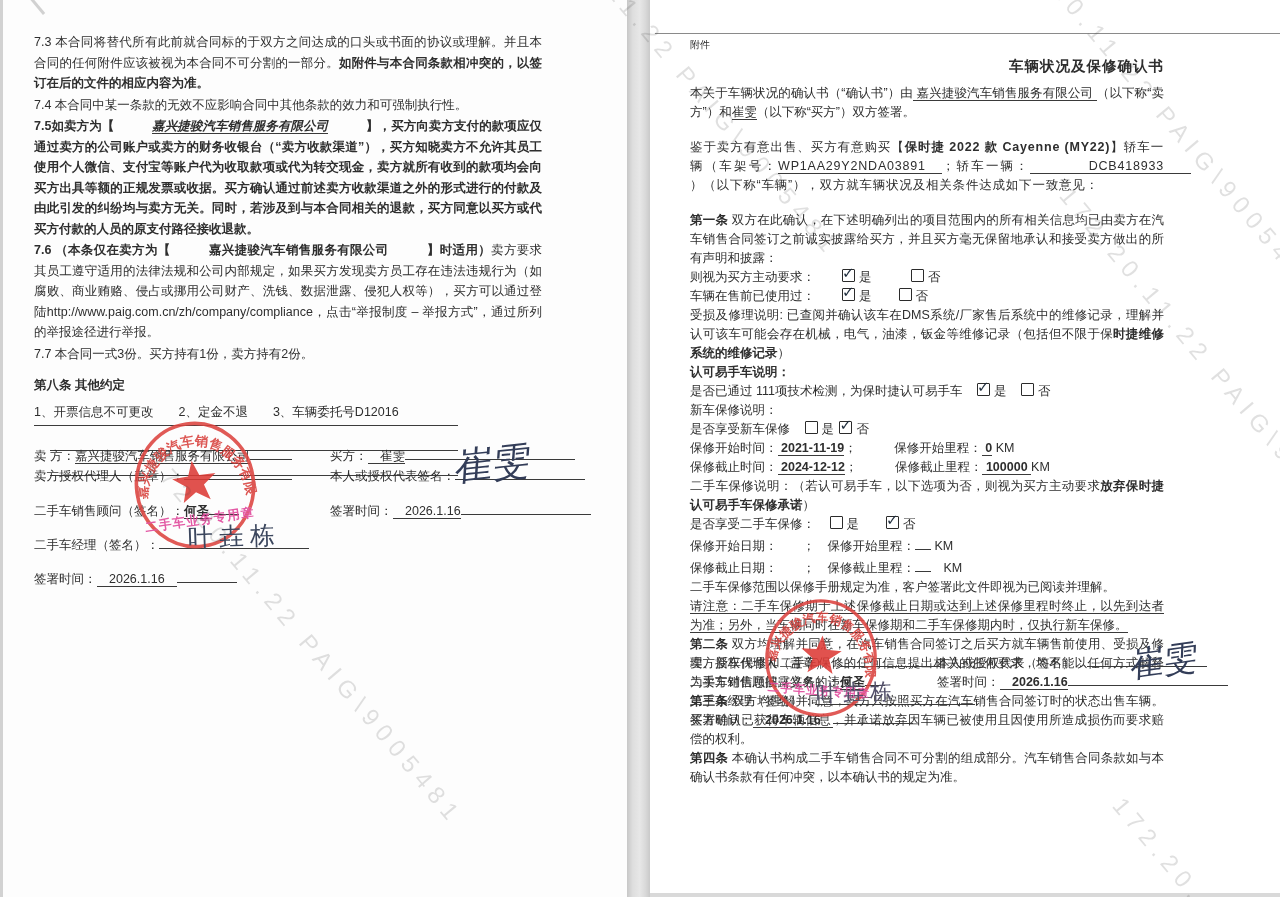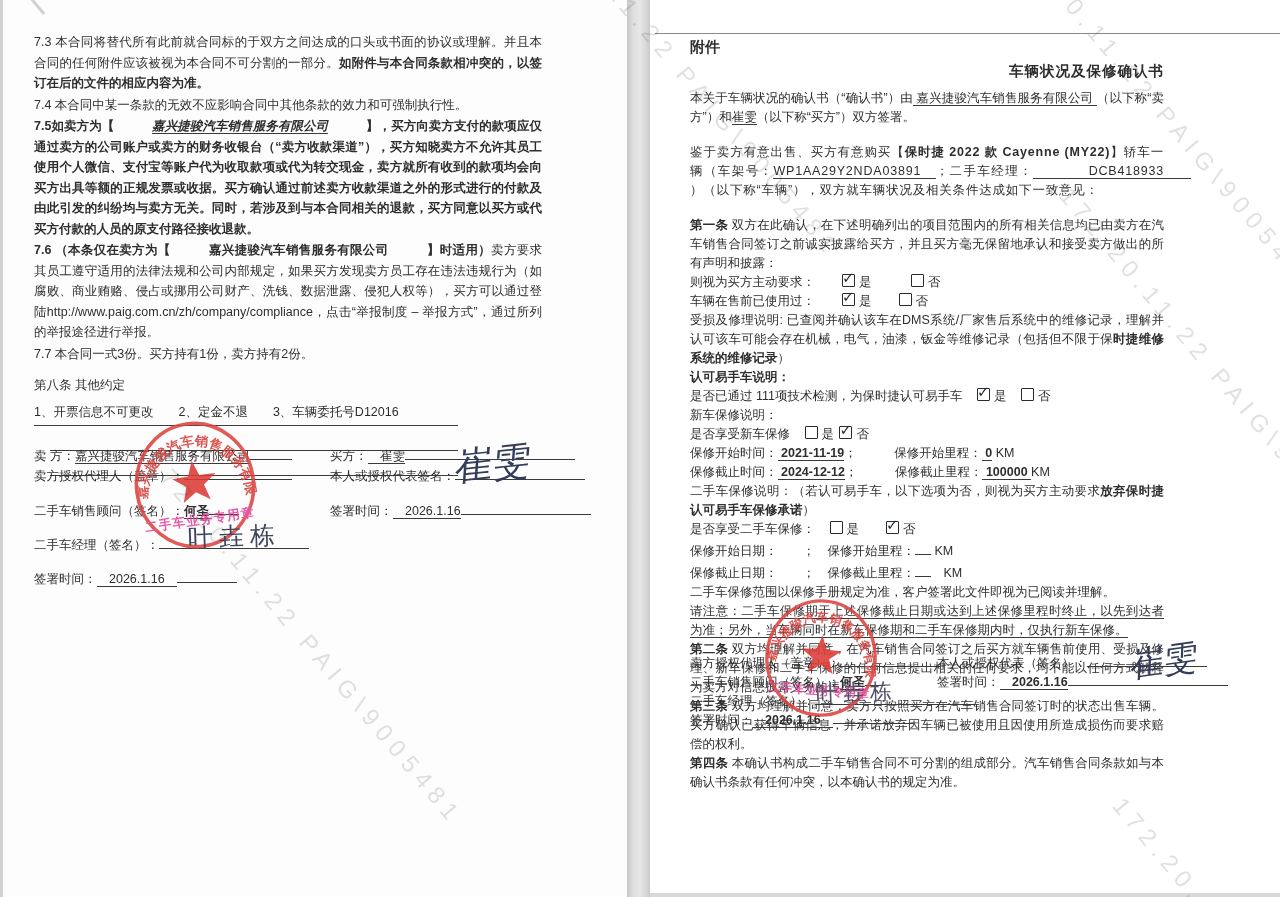--- a/index.html
+++ b/index.html
@@ -16,32 +16,32 @@
   .b{font-weight:700}
   .i{font-style:italic}
   .u{border-bottom:1px solid #3a3a3a}
   .fill{display:inline-block;border-bottom:1px solid #3a3a3a;height:15px;vertical-align:baseline;text-align:center}
   .cb{display:inline-block;width:11px;height:11px;border:1.6px solid #2b2b2b;border-radius:1px;
       vertical-align:-1px;margin:0 4px 0 2px;position:relative}
   .cb.checked::after{content:"✓";position:absolute;left:-1px;top:-7px;font-size:15px;font-weight:700;color:#1c2a3a}
   
   .p1body{position:absolute;left:34px;top:32px;width:508px;z-index:4}
   .p1p{font-size:12.5px;line-height:20.5px;text-align:justify;margin:0 0 1px 0}
-  .sec8-head{font-size:12.5px;font-weight:400;margin-top:13px}
+  .sec8-head{font-size:12.5px;font-weight:700;margin-top:13px}
   .blank1{width:424px;border-bottom:1.2px solid #3c3c3c;height:21px;font-size:12.5px;margin-top:10px}
   .blank2{width:408px;margin-left:16px;border-bottom:1.2px solid #3c3c3c;height:24px}
   .sig-row{position:absolute;left:34px;width:575px;font-size:12.5px;line-height:19px;z-index:4}
   .sig-right{position:absolute;left:296px;top:0}
   #page2 .sig-right{left:247px}
   
   #p2rule{position:absolute;left:5px;top:33px;width:625px;height:0;border-top:1.3px solid #8a8a8a}
   .p2body{position:absolute;left:40px;top:38px;width:474px;z-index:4}
   .line{font-size:12.5px;line-height:19px;text-align:justify}
   .p2title{font-size:14.5px;font-weight:700;text-align:right;margin:5px 0 0 0;letter-spacing:1px}
-  .attach{font-size:15px;font-weight:700}
+  .attach{font-size:10px;font-weight:400}
   .mt18{margin-top:8px}.mt16{margin-top:16px}
   .ls1{letter-spacing:0.8px}
   .p2sig{position:absolute;left:40px;width:560px;font-size:12.5px;line-height:19px;z-index:4}
   
   .stamp{position:absolute;z-index:5;opacity:.88}
   #stamp1{left:131px;top:418px;transform:rotate(-8deg)}
   #stamp2{left:760px;top:596px;transform:rotate(4deg)}
   
   .hand{position:absolute;z-index:6;color:#333d58}
   #hand-cui-1{left:455px;top:438px;font-size:38px;transform:rotate(-6deg) skewX(-10deg)}
@@ -114,21 +114,21 @@
 <div id="edge-left"></div>
 <div id="edge-bottom"></div>
 
 <div class="page" id="page2">
   <div id="p2rule"></div>
 
   <div class="p2body">
     <div class="attach">附件</div>
     <div class="p2title">车辆状况及保修确认书</div>
     <div class="line mt18"><span>本关于车辆状况的确认书（“确认书”）由</span><span class="u"> 嘉兴捷骏汽车销售服务有限公司 </span><span>（以下称“卖方”）和</span><span class="u">崔雯</span><span>（以下称“买方”）双方签署。</span></div>
-    <div class="line mt16 ls1"><span>鉴于卖方有意出售、买方有意购买【</span><span class="b">保时捷 2022 款 Cayenne (MY22)</span><span>】轿车一辆（车架号：</span><span class="u">WP1AA29Y2NDA03891　</span><span>；二手车经理：</span><span class="u">　　　　DCB418933　　</span><span>）（以下称“车辆”），双方就车辆状况及相关条件达成如下一致意见：</span></div>
+    <div class="line mt16 ls1"><span>鉴于卖方有意出售、买方有意购买【</span><span class="b">保时捷 2022 款 Cayenne (MY22)</span><span>】轿车一辆（车架号：</span><span class="u">WP1AA29Y2NDA03891　</span><span>；轿车一辆：</span><span class="u">　　　　DCB418933　　</span><span>）（以下称“车辆”），双方就车辆状况及相关条件达成如下一致意见：</span></div>
     <div class="line mt16"><span class="b">第一条</span><span> 双方在此确认，在下述明确列出的项目范围内的所有相关信息均已由卖方在汽车销售合同签订之前诚实披露给买方，并且买方毫无保留地承认和接受卖方做出的所有声明和披露：</span></div>
     <div class="line"><span>则视为买方主动要求：　　</span><span class="cb checked"></span><span>是　　　</span><span class="cb"></span><span>否</span></div>
     <div class="line"><span>车辆在售前已使用过：　　</span><span class="cb checked"></span><span>是　　</span><span class="cb"></span><span>否</span></div>
     <div class="line"><span>受损及修理说明: 已查阅并确认该车在DMS系统/厂家售后系统中的维修记录，理解并认可该车可能会存在机械，电气，油漆，钣金等维修记录（包括但不限于保</span><span class="b">时捷维修系统的维修记录</span><span>）</span></div>
     <div class="line"><span class="b">认可易手车说明：</span></div>
     <div class="line"><span>是否已通过 111项技术检测，为保时捷认可易手车　</span><span class="cb checked"></span><span>是　</span><span class="cb"></span><span>否</span></div>
     <div class="line"><span>新车保修说明：</span></div>
     <div class="line"><span>是否享受新车保修　</span><span class="cb"></span><span>是 </span><span class="cb checked"></span><span>否</span></div>
     <div class="line"><span>保修开始时间：</span><span class="b u"> 2021-11-19</span><span>；　　　保修开始里程：</span><span class="b u"> 0</span><span> KM</span></div>
     <div class="line"><span>保修截止时间：</span><span class="b u"> 2024-12-12</span><span>；　　　保修截止里程：</span><span class="b u"> 100000 </span><span>KM</span></div>

